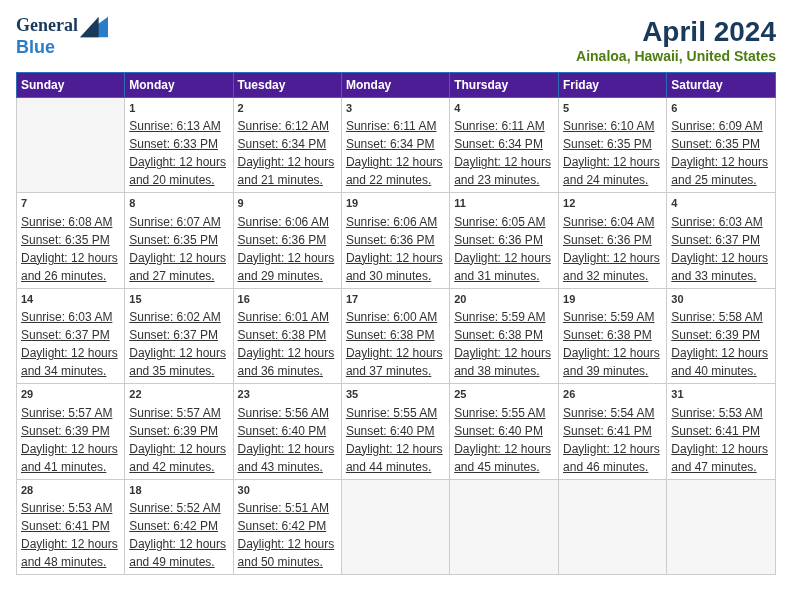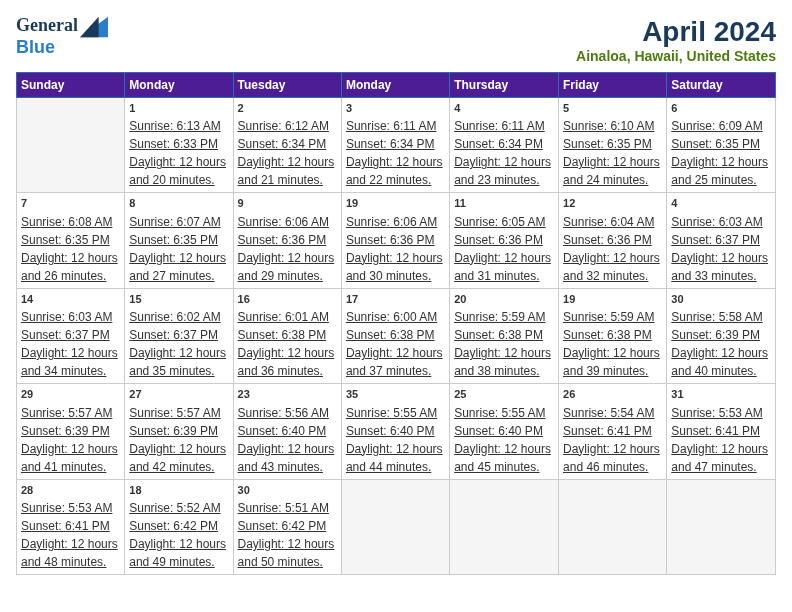--- a/index.html
+++ b/index.html
@@ -211,21 +211,21 @@
             <span class="day-number">30</span>
             <div class="day-info">Sunrise: 5:58 AM<br>Sunset: 6:39 PM<br>Daylight: 12 hours<br>and 40 minutes.</div>
           </td>
         </tr>
         <tr>
           <td>
             <span class="day-number">29</span>
             <div class="day-info">Sunrise: 5:57 AM<br>Sunset: 6:39 PM<br>Daylight: 12 hours<br>and 41 minutes.</div>
           </td>
           <td>
-            <span class="day-number">27</span>
+            <span class="day-number">22</span>
             <div class="day-info">Sunrise: 5:57 AM<br>Sunset: 6:39 PM<br>Daylight: 12 hours<br>and 42 minutes.</div>
           </td>
           <td>
             <span class="day-number">23</span>
             <div class="day-info">Sunrise: 5:56 AM<br>Sunset: 6:40 PM<br>Daylight: 12 hours<br>and 43 minutes.</div>
           </td>
           <td>
             <span class="day-number">35</span>
             <div class="day-info">Sunrise: 5:55 AM<br>Sunset: 6:40 PM<br>Daylight: 12 hours<br>and 44 minutes.</div>
           </td>

